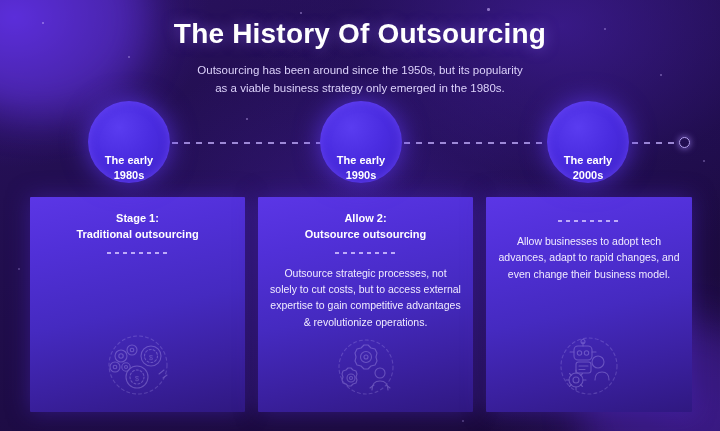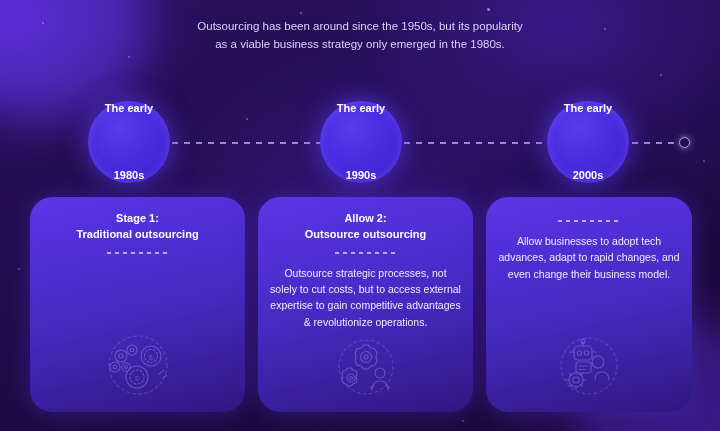--- a/index.html
+++ b/index.html
@@ -44,21 +44,21 @@
   }
   #title {
     font-size:28px;
     font-weight:bold;
     color:#ffffff;
     letter-spacing:.2px;
     line-height:1.15;
     text-shadow:0 0 14px rgba(150,110,255,.55);
   }
   #subtitle {
-    margin-top:0;
+    margin-top:12px;
     font-size:11.5px;
     color:#dcd2fb;
     line-height:1.55;
   }
 
   
   #timeline { position:absolute; top:0; left:0; width:720px; height:431px; z-index:4; }
   .tl-line {
     position:absolute;
     top:142px;
@@ -67,42 +67,42 @@
     background-size:12px 2px;
     background-repeat:repeat-x;
   }
   .tl-node {
     position:absolute;
     width:82px; height:82px;
     border-radius:50%;
     background:radial-gradient(circle at 38% 32%, #5a3cf0 0%, #4a2ce0 45%, #3d21c4 100%);
     box-shadow:0 0 26px rgba(94,56,240,.75), 0 0 10px rgba(120,84,255,.6) inset;
     display:flex; flex-direction:column;
-    align-items:center; justify-content:space-between;
+    align-items:center; justify-content:flex-end;
     color:#ffffff;
     font-size:11px;
     line-height:1.35;
     text-align:center;
     font-weight:bold;
   }
   .tl-endpoint {
     position:absolute;
     width:11px; height:11px;
     border-radius:50%;
     border:1.6px solid #b9a4f2;
     background:transparent;
     box-shadow:0 0 7px rgba(170,140,255,.8);
   }
 
   
   .card {
     position:absolute;
     top:197px;
     height:215px;
-    border-radius:22px;
+    border-radius:1px;
     background:linear-gradient(168deg, #5b36e6 0%, #5130d8 22%, #452ac0 52%, #3a209f 78%, #2f1880 100%);
     box-shadow:0 0 22px rgba(70,36,180,.55);
     overflow:hidden;
     padding:14px 12px 16px 12px;
     text-align:center;
   }
   .card-head {
     font-size:11px;
     font-weight:bold;
     color:#ffffff;
@@ -146,20 +146,21 @@
   <div class="star" style="left:604px; top:28px;  width:2px; height:2px; opacity:.45;"></div>
   <div class="star" style="left:660px; top:74px;  width:1.5px; height:1.5px; opacity:.4;"></div>
   <div class="star" style="left:246px; top:118px; width:2px; height:2px; opacity:.5;"></div>
   <div class="star" style="left:703px; top:160px; width:2px; height:2px; opacity:.4;"></div>
   <div class="star" style="left:18px;  top:268px; width:2px; height:2px; opacity:.35;"></div>
   <div class="star" style="left:300px; top:352px; width:2px; height:2px; opacity:.4;"></div>
   <div class="star" style="left:462px; top:420px; width:2px; height:2px; opacity:.35;"></div>
   <div class="star" style="left:660px; top:210px; width:2px; height:2px; opacity:.45;"></div>
 
   <div id="header">
+    <div id="title">The History Of Outsourcing</div>
     <div id="subtitle">
       <div>Outsourcing has been around since the 1950s, but its popularity</div>
       <div>as a viable business strategy only emerged in the 1980s.</div>
     </div>
   </div>
 
   <div id="timeline">
 
     <div class="tl-line" style="left:160px; width:162px;"></div>
     <div class="tl-line" style="left:392px; width:160px;"></div>

